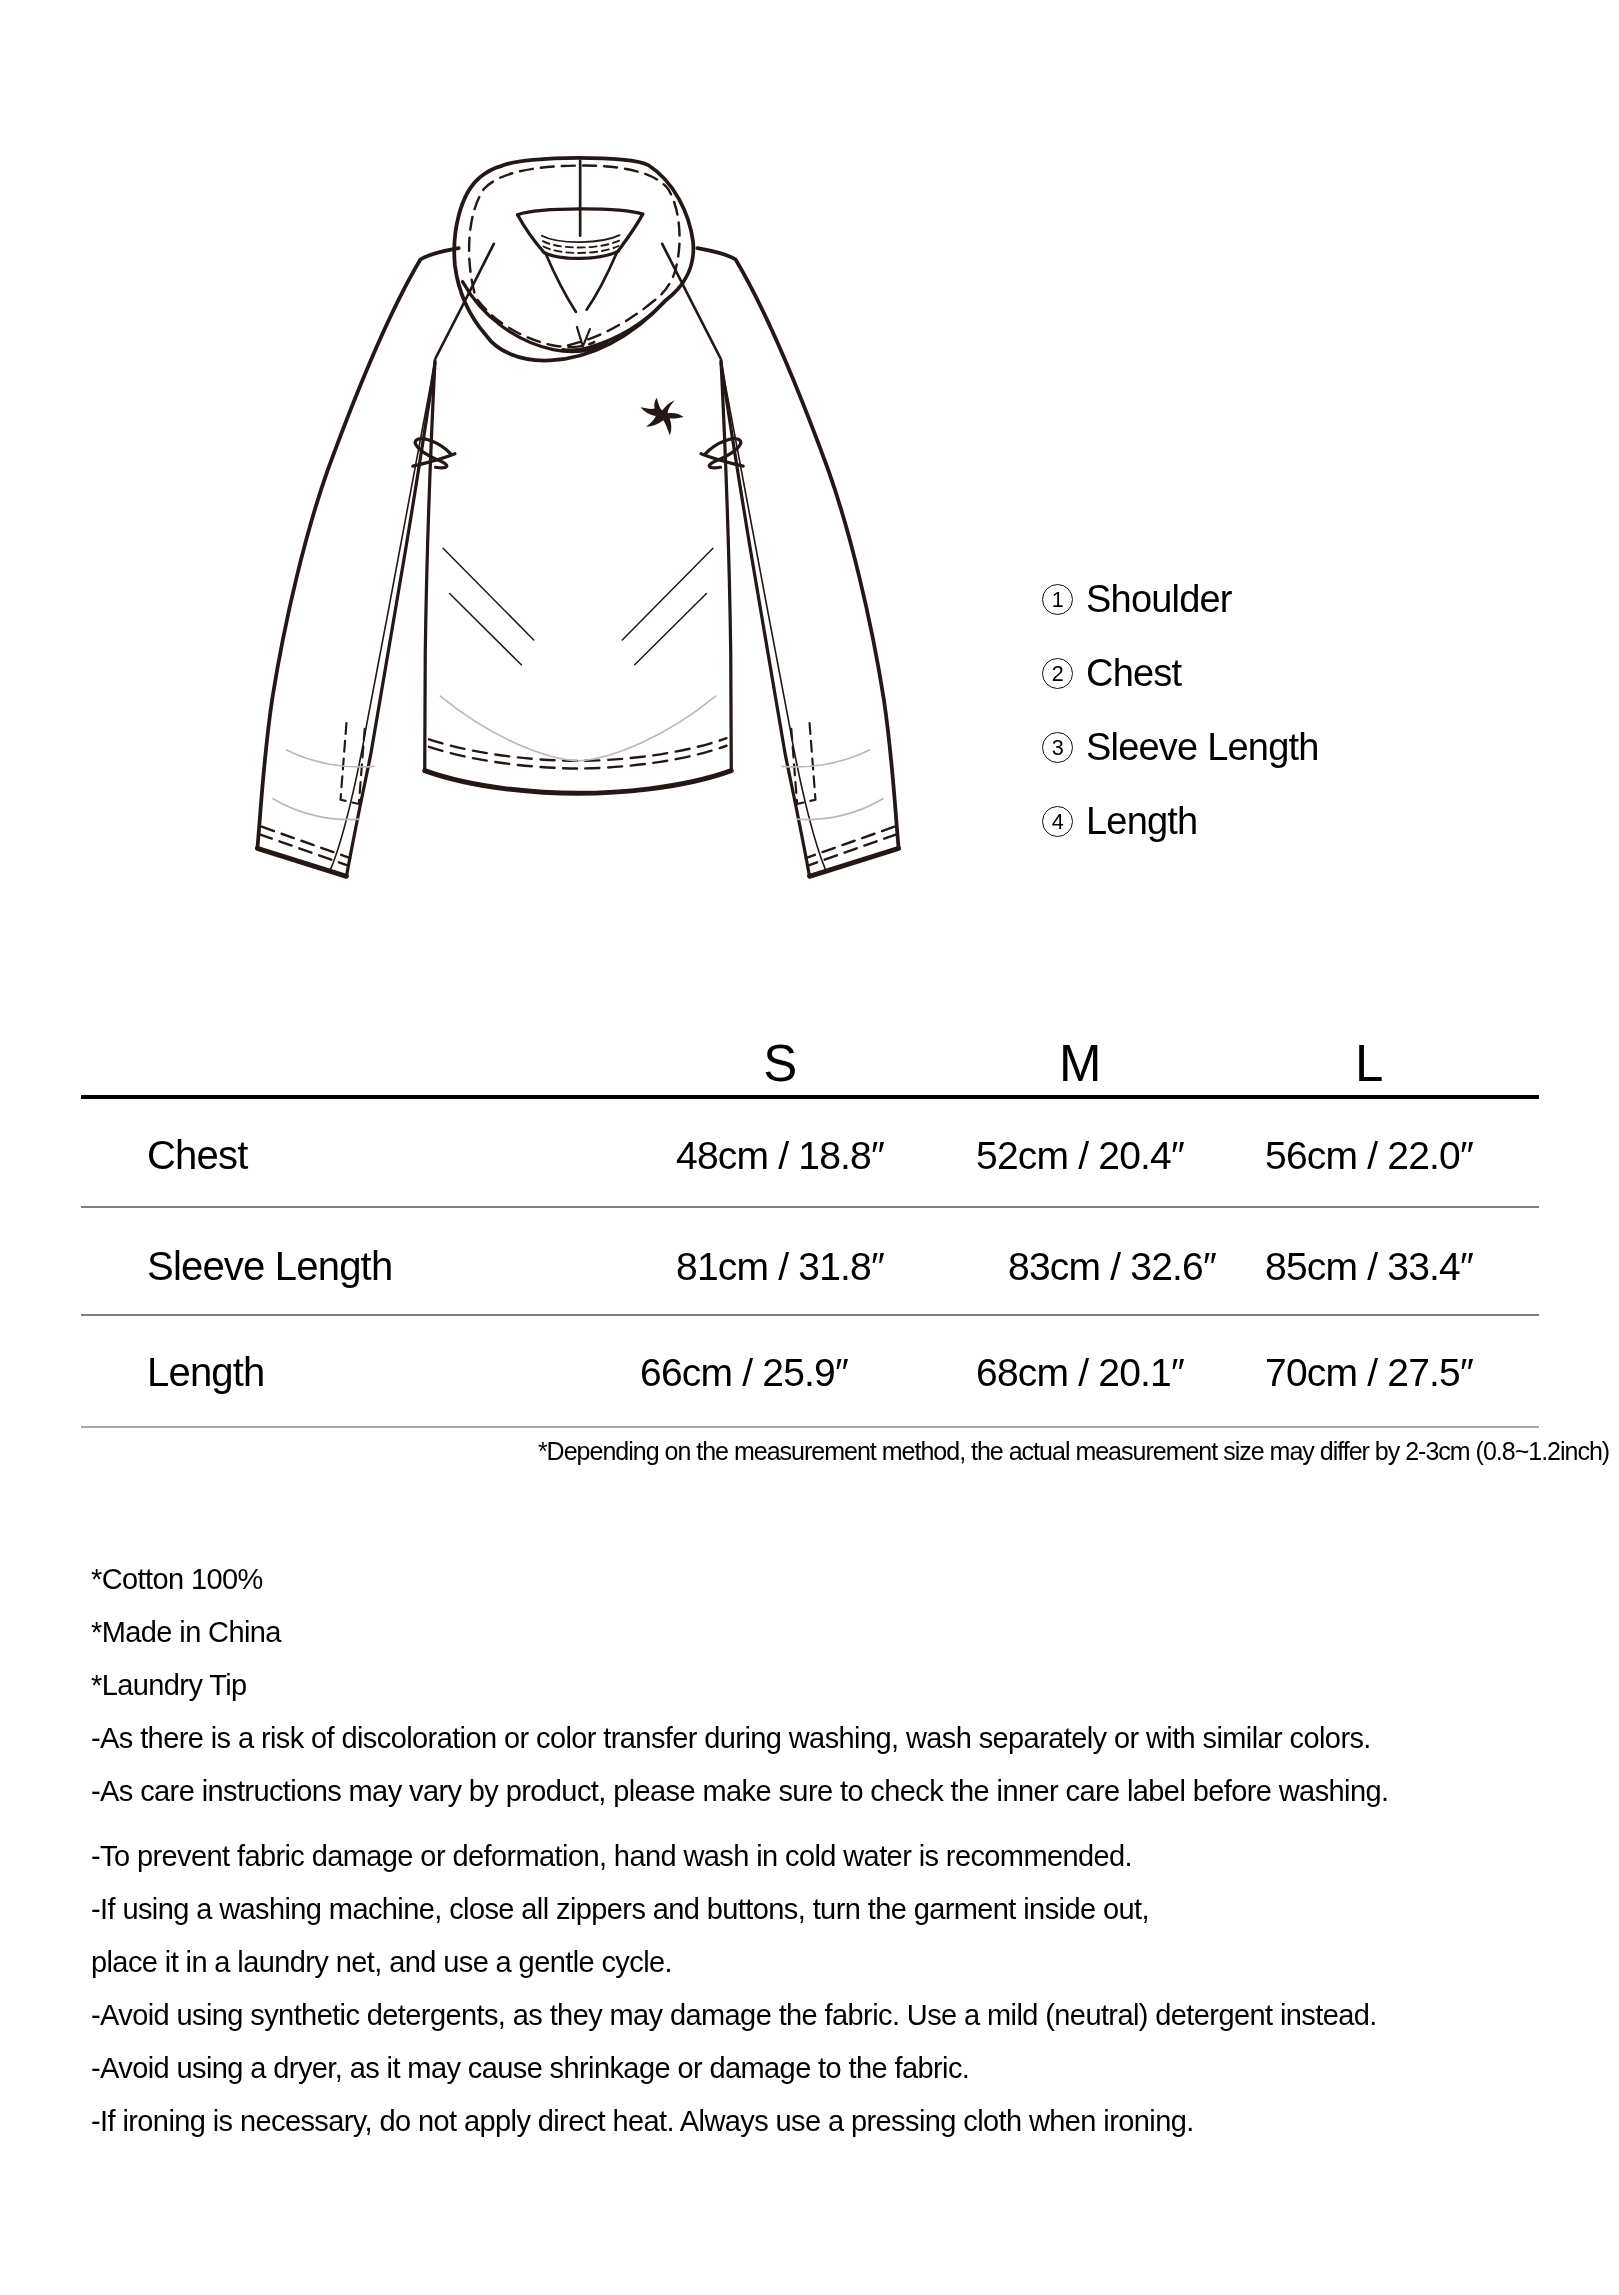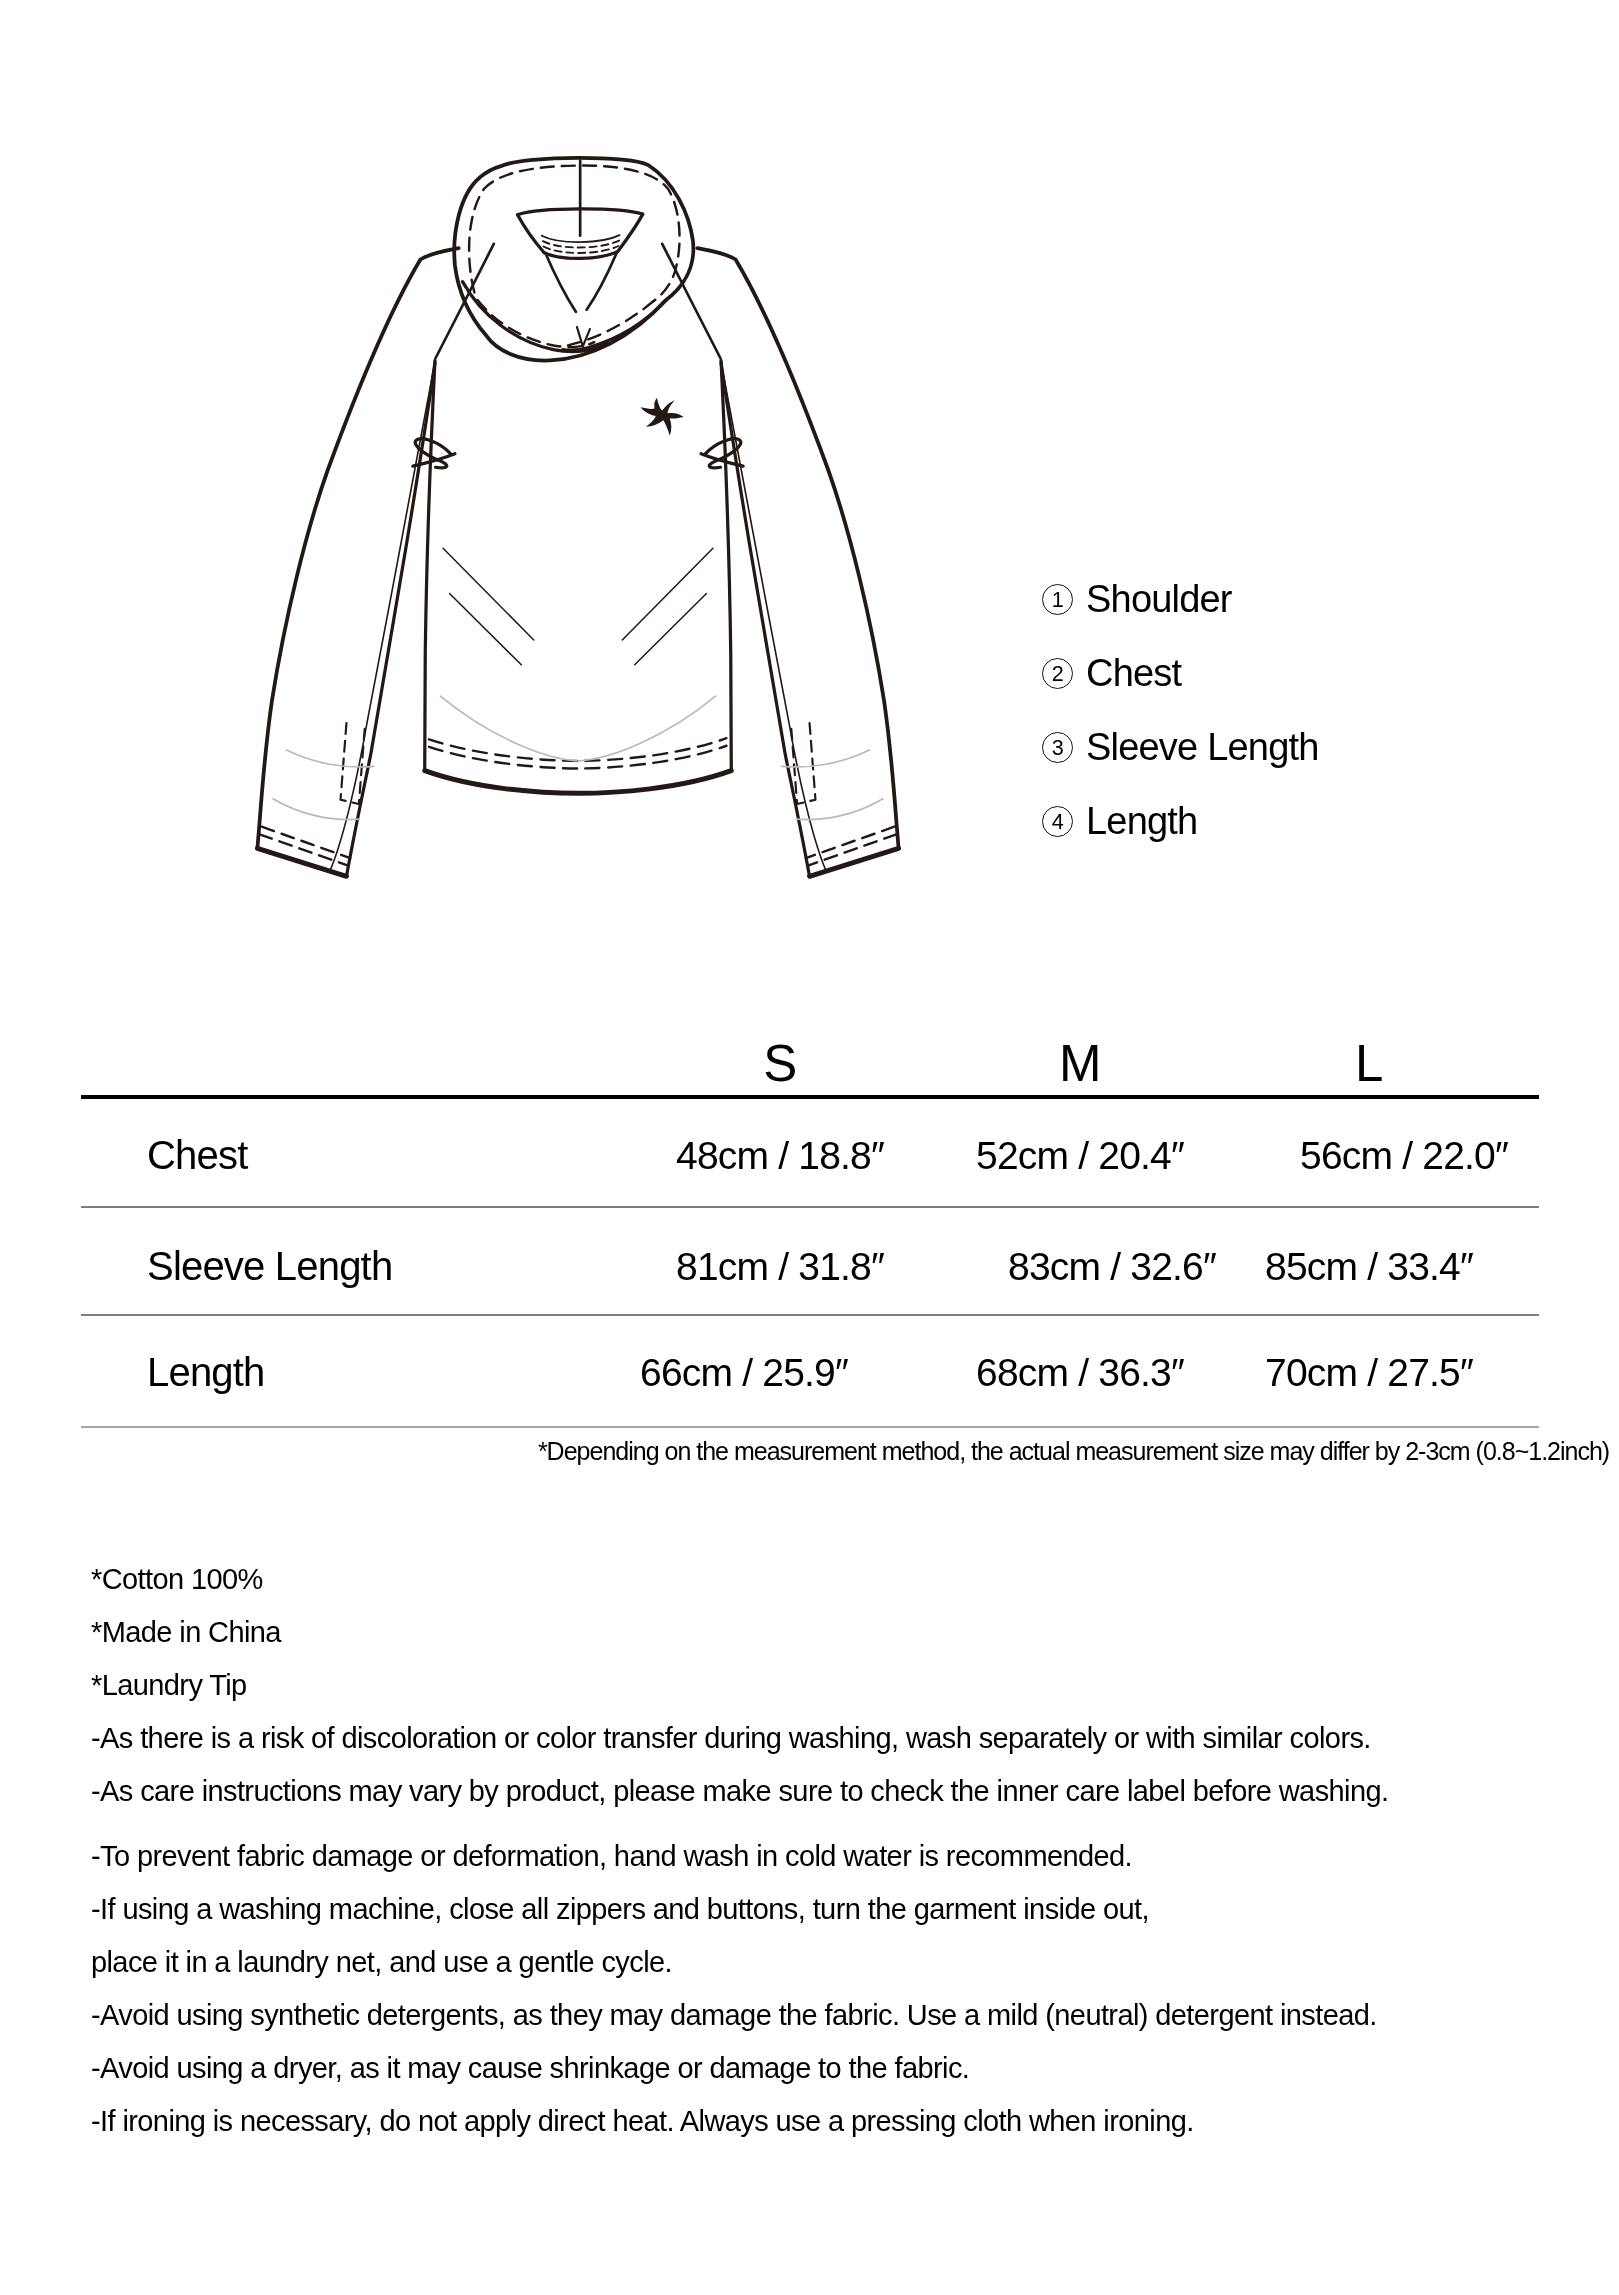--- a/index.html
+++ b/index.html
@@ -168,32 +168,32 @@
 <div class="size-table">
   <span class="col-head" style="left:699px;">S</span>
   <span class="col-head" style="left:999px;">M</span>
   <span class="col-head" style="left:1288px;">L</span>
 
   <div class="head-rule"></div>
 
   <span class="row-label" style="top:105px;">Chest</span>
   <span class="cell-val" style="top:105px;left:699px;">48cm / 18.8″</span>
   <span class="cell-val" style="top:105px;left:999px;">52cm / 20.4″</span>
-  <span class="cell-val" style="top:105px;left:1323px;">56cm / 22.0″</span>
+  <span class="cell-val" style="top:105px;left:1288px;">56cm / 22.0″</span>
   <div class="row-sep" style="top:180px;"></div>
 
   <span class="row-label" style="top:216px;">Sleeve Length</span>
   <span class="cell-val" style="top:216px;left:699px;">81cm / 31.8″</span>
   <span class="cell-val" style="top:216px;left:999px;margin-left:32px;">83cm / 32.6″</span>
   <span class="cell-val" style="top:216px;left:1288px;">85cm / 33.4″</span>
   <div class="row-sep" style="top:288px;"></div>
 
   <span class="row-label" style="top:322px;">Length</span>
   <span class="cell-val" style="top:322px;left:663px;">66cm / 25.9″</span>
-  <span class="cell-val" style="top:322px;left:999px;">68cm / 36.3″</span>
+  <span class="cell-val" style="top:322px;left:999px;">68cm / 20.1″</span>
   <span class="cell-val" style="top:322px;left:1288px;">70cm / 27.5″</span>
   <div class="row-sep light" style="top:400px;"></div>
 </div>
 
 <span class="table-note">*Depending on the measurement method, the actual measurement size may differ by 2-3cm (0.8~1.2inch)</span>
 
 <div class="care">
   <div>*Cotton 100%</div>
   <div>*Made in China</div>
   <div>*Laundry Tip</div>

